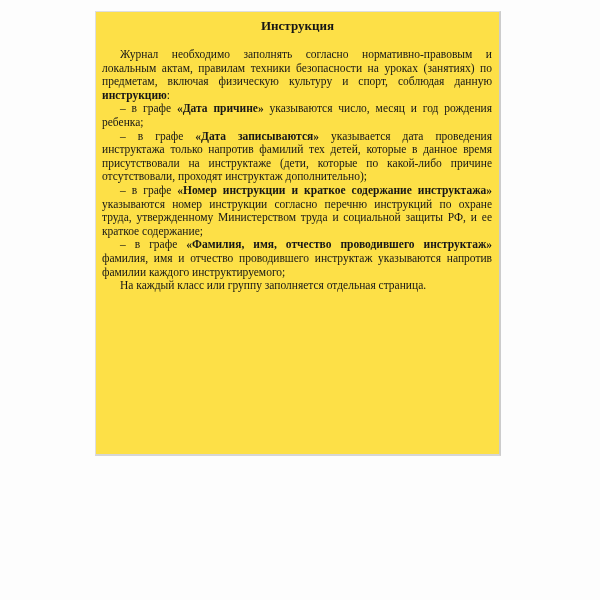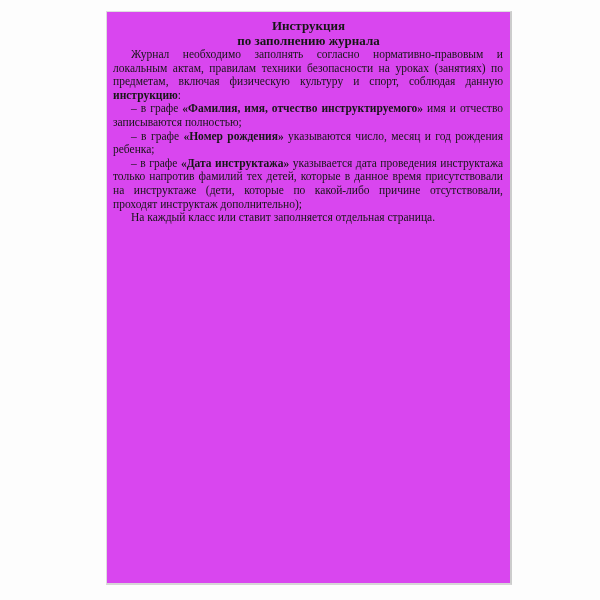--- a/index.html
+++ b/index.html
@@ -9,57 +9,57 @@
     font-family: "Liberation Serif", "DejaVu Serif", serif;
   }
   .viewer {
     position: relative;
     width: 600px; height: 600px;
     background: #fdfdfd;
     overflow: hidden;
   }
   .page {
     position: absolute;
-    left: 106px; top: 11px;
-    width: 406px; height: 574px;
-    background: #d946ef;
+    left: 95px; top: 11px;
+    width: 406px; height: 445px;
+    background: #fde047;
     border: 1px solid #dedede;
     border-right: 2px solid #cccccc;
     border-bottom: 2px solid #d6d6d6;
     color: #161616;
   }
   .title {
     margin-top: 6px;
     text-align: center;
     font-weight: bold;
     font-size: 13px;
     line-height: 15px;
   }
   .doc-body {
-    margin-top: 0;
+    margin-top: 15px;
     padding: 0 7px 0 6px;
     font-size: 11.5px;
     line-height: 13.6px;
     text-align: justify;
   }
   .para {
     text-indent: 18px;
   }
   .para b { font-weight: bold; }
 </style>
 </head>
 <body>
 
 <div class="viewer">
   <div class="page">
     <div class="title">
       <div>Инструкция</div>
-      <div>по заполнению журнала</div>
     </div>
     <div class="doc-body">
         <p class="para"><span>Журнал необходимо заполнять согласно нормативно-правовым и локальным актам, правилам техники безопасности на уроках (занятиях) по предметам, включая физическую культуру и спорт, соблюдая данную </span><b>инструкцию</b><span>:</span></p>
-        <p class="para"><span>– в графе </span><b>«Фамилия, имя, отчество инструктируемого»</b><span> имя и отчество записываются полностью;</span></p>
-        <p class="para"><span>– в графе </span><b>«Номер рождения»</b><span> указываются число, месяц и год рождения ребенка;</span></p>
-        <p class="para"><span>– в графе </span><b>«Дата инструктажа»</b><span> указывается дата проведения инструктажа только напротив фамилий тех детей, которые в данное время присутствовали на инструктаже (дети, которые по какой-либо причине отсутствовали, проходят инструктаж дополнительно);</span></p>
-        <p class="para"><span>На каждый класс или ставит заполняется отдельная страница.</span></p>
+        <p class="para"><span>– в графе </span><b>«Дата причине»</b><span> указываются число, месяц и год рождения ребенка;</span></p>
+        <p class="para"><span>– в графе </span><b>«Дата записываются»</b><span> указывается дата проведения инструктажа только напротив фамилий тех детей, которые в данное время присутствовали на инструктаже (дети, которые по какой-либо причине отсутствовали, проходят инструктаж дополнительно);</span></p>
+        <p class="para"><span>– в графе </span><b>«Номер инструкции и краткое содержание инструктажа»</b><span> указываются номер инструкции согласно перечню инструкций по охране труда, утвержденному Министерством труда и социальной защиты РФ, и ее краткое содержание;</span></p>
+        <p class="para"><span>– в графе </span><b>«Фамилия, имя, отчество проводившего инструктаж»</b><span> фамилия, имя и отчество проводившего инструктаж указываются напротив фамилии каждого инструктируемого;</span></p>
+        <p class="para"><span>На каждый класс или группу заполняется отдельная страница.</span></p>
       </div>
   </div>
 </div>
 
 </body></html>

